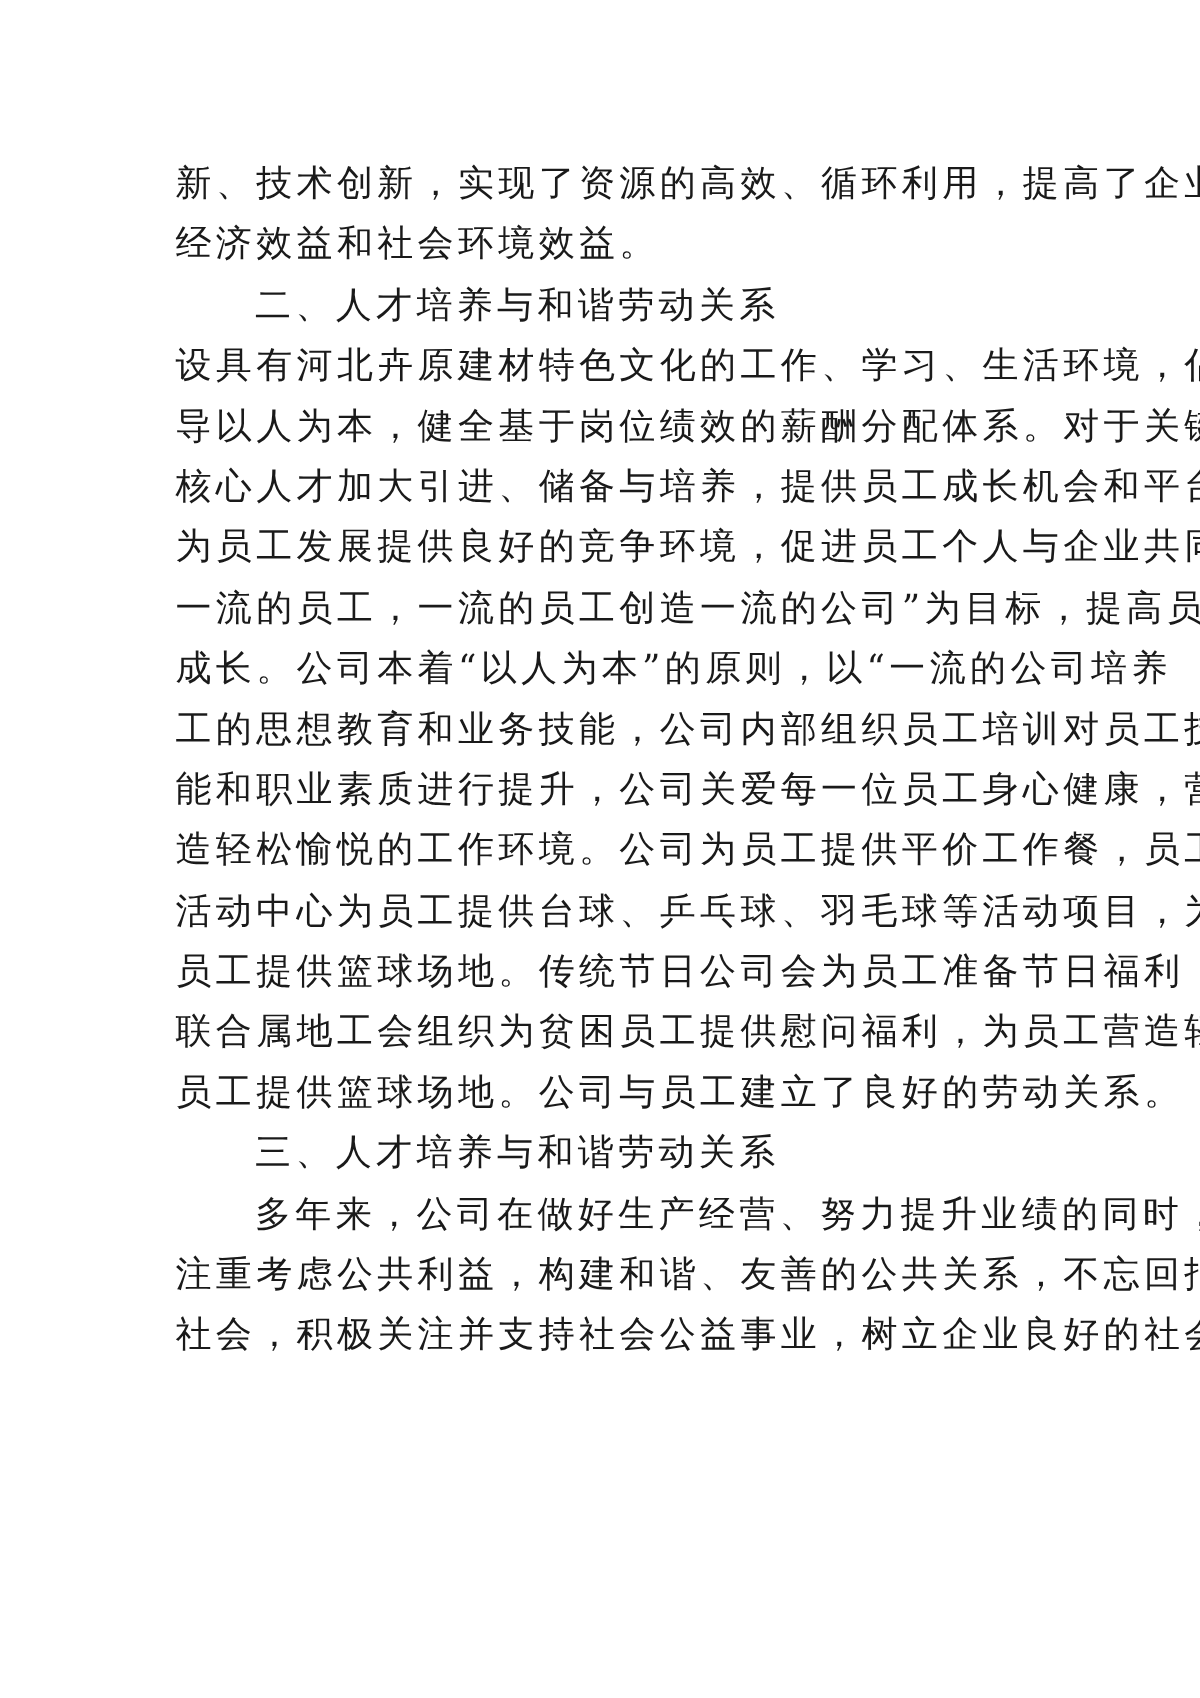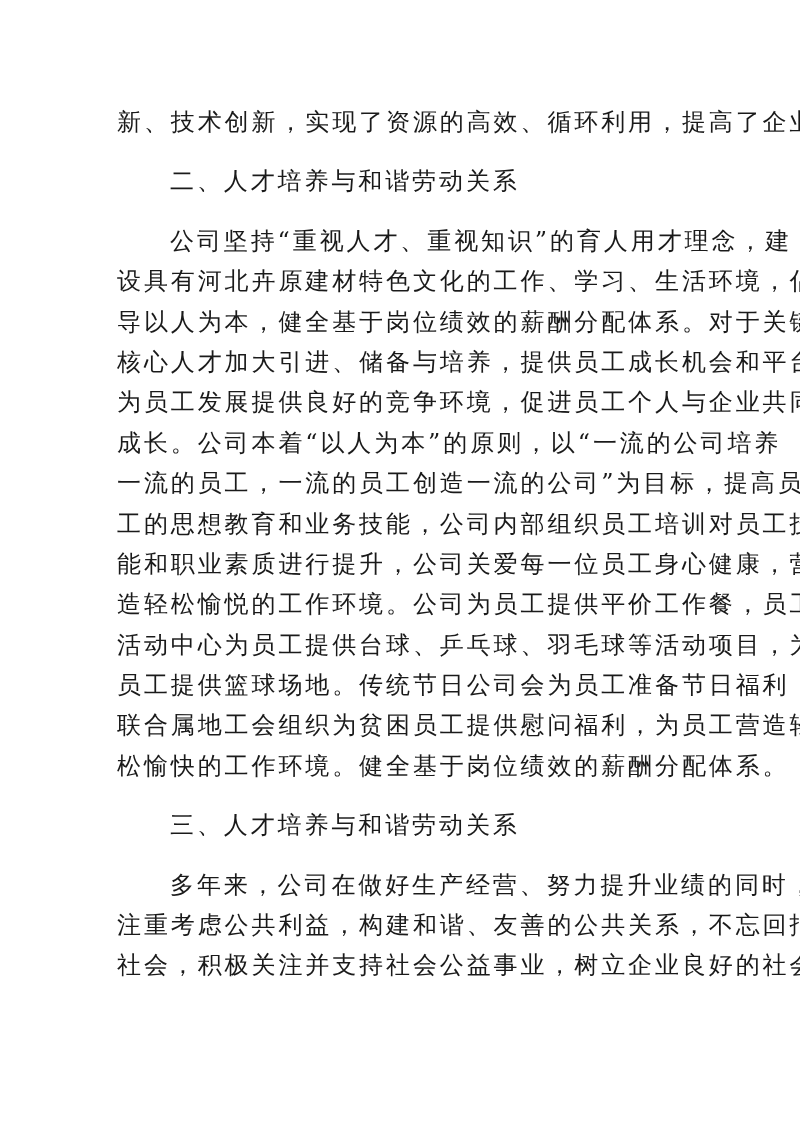--- a/index.html
+++ b/index.html
@@ -32,45 +32,44 @@
     .line {
       height: 40.4px;
       line-height: 40.4px;
       font-size: 24px;
       letter-spacing: 2.9px;
       white-space: nowrap;
       overflow: visible;
     }
     .indent {
       padding-left: 53px;
-      margin-top: 19px;
     }
     .heading {
       font-family: "DejaVu Sans", "Liberation Sans", sans-serif;
     }
   </style>
 </head>
 <body>
 
 <div class="page">
   <div class="text-block">
     <div class="line">新、技术创新，实现了资源的高效、循环利用，提高了企业</div>
+    <div class="line">经济效益和社会环境效益。</div>
     <div class="line indent heading">二、人才培养与和谐劳动关系</div>
-    <div class="line indent">公司坚持“重视人才、重视知识”的育人用才理念，建</div>
     <div class="line">设具有河北卉原建材特色文化的工作、学习、生活环境，倡</div>
     <div class="line">导以人为本，健全基于岗位绩效的薪酬分配体系。对于关键</div>
     <div class="line">核心人才加大引进、储备与培养，提供员工成长机会和平台，</div>
     <div class="line">为员工发展提供良好的竞争环境，促进员工个人与企业共同</div>
+    <div class="line">一流的员工，一流的员工创造一流的公司”为目标，提高员</div>
     <div class="line">成长。公司本着“以人为本”的原则，以“一流的公司培养</div>
-    <div class="line">一流的员工，一流的员工创造一流的公司”为目标，提高员</div>
     <div class="line">工的思想教育和业务技能，公司内部组织员工培训对员工技</div>
     <div class="line">能和职业素质进行提升，公司关爱每一位员工身心健康，营</div>
     <div class="line">造轻松愉悦的工作环境。公司为员工提供平价工作餐，员工</div>
     <div class="line">活动中心为员工提供台球、乒乓球、羽毛球等活动项目，为</div>
     <div class="line">员工提供篮球场地。传统节日公司会为员工准备节日福利，</div>
     <div class="line">联合属地工会组织为贫困员工提供慰问福利，为员工营造轻</div>
-    <div class="line">松愉快的工作环境。健全基于岗位绩效的薪酬分配体系。</div>
+    <div class="line">员工提供篮球场地。公司与员工建立了良好的劳动关系。</div>
     <div class="line indent heading">三、人才培养与和谐劳动关系</div>
     <div class="line indent">多年来，公司在做好生产经营、努力提升业绩的同时，</div>
     <div class="line">注重考虑公共利益，构建和谐、友善的公共关系，不忘回报</div>
     <div class="line">社会，积极关注并支持社会公益事业，树立企业良好的社会</div>
   </div>
 </div>
 
 </body></html>

